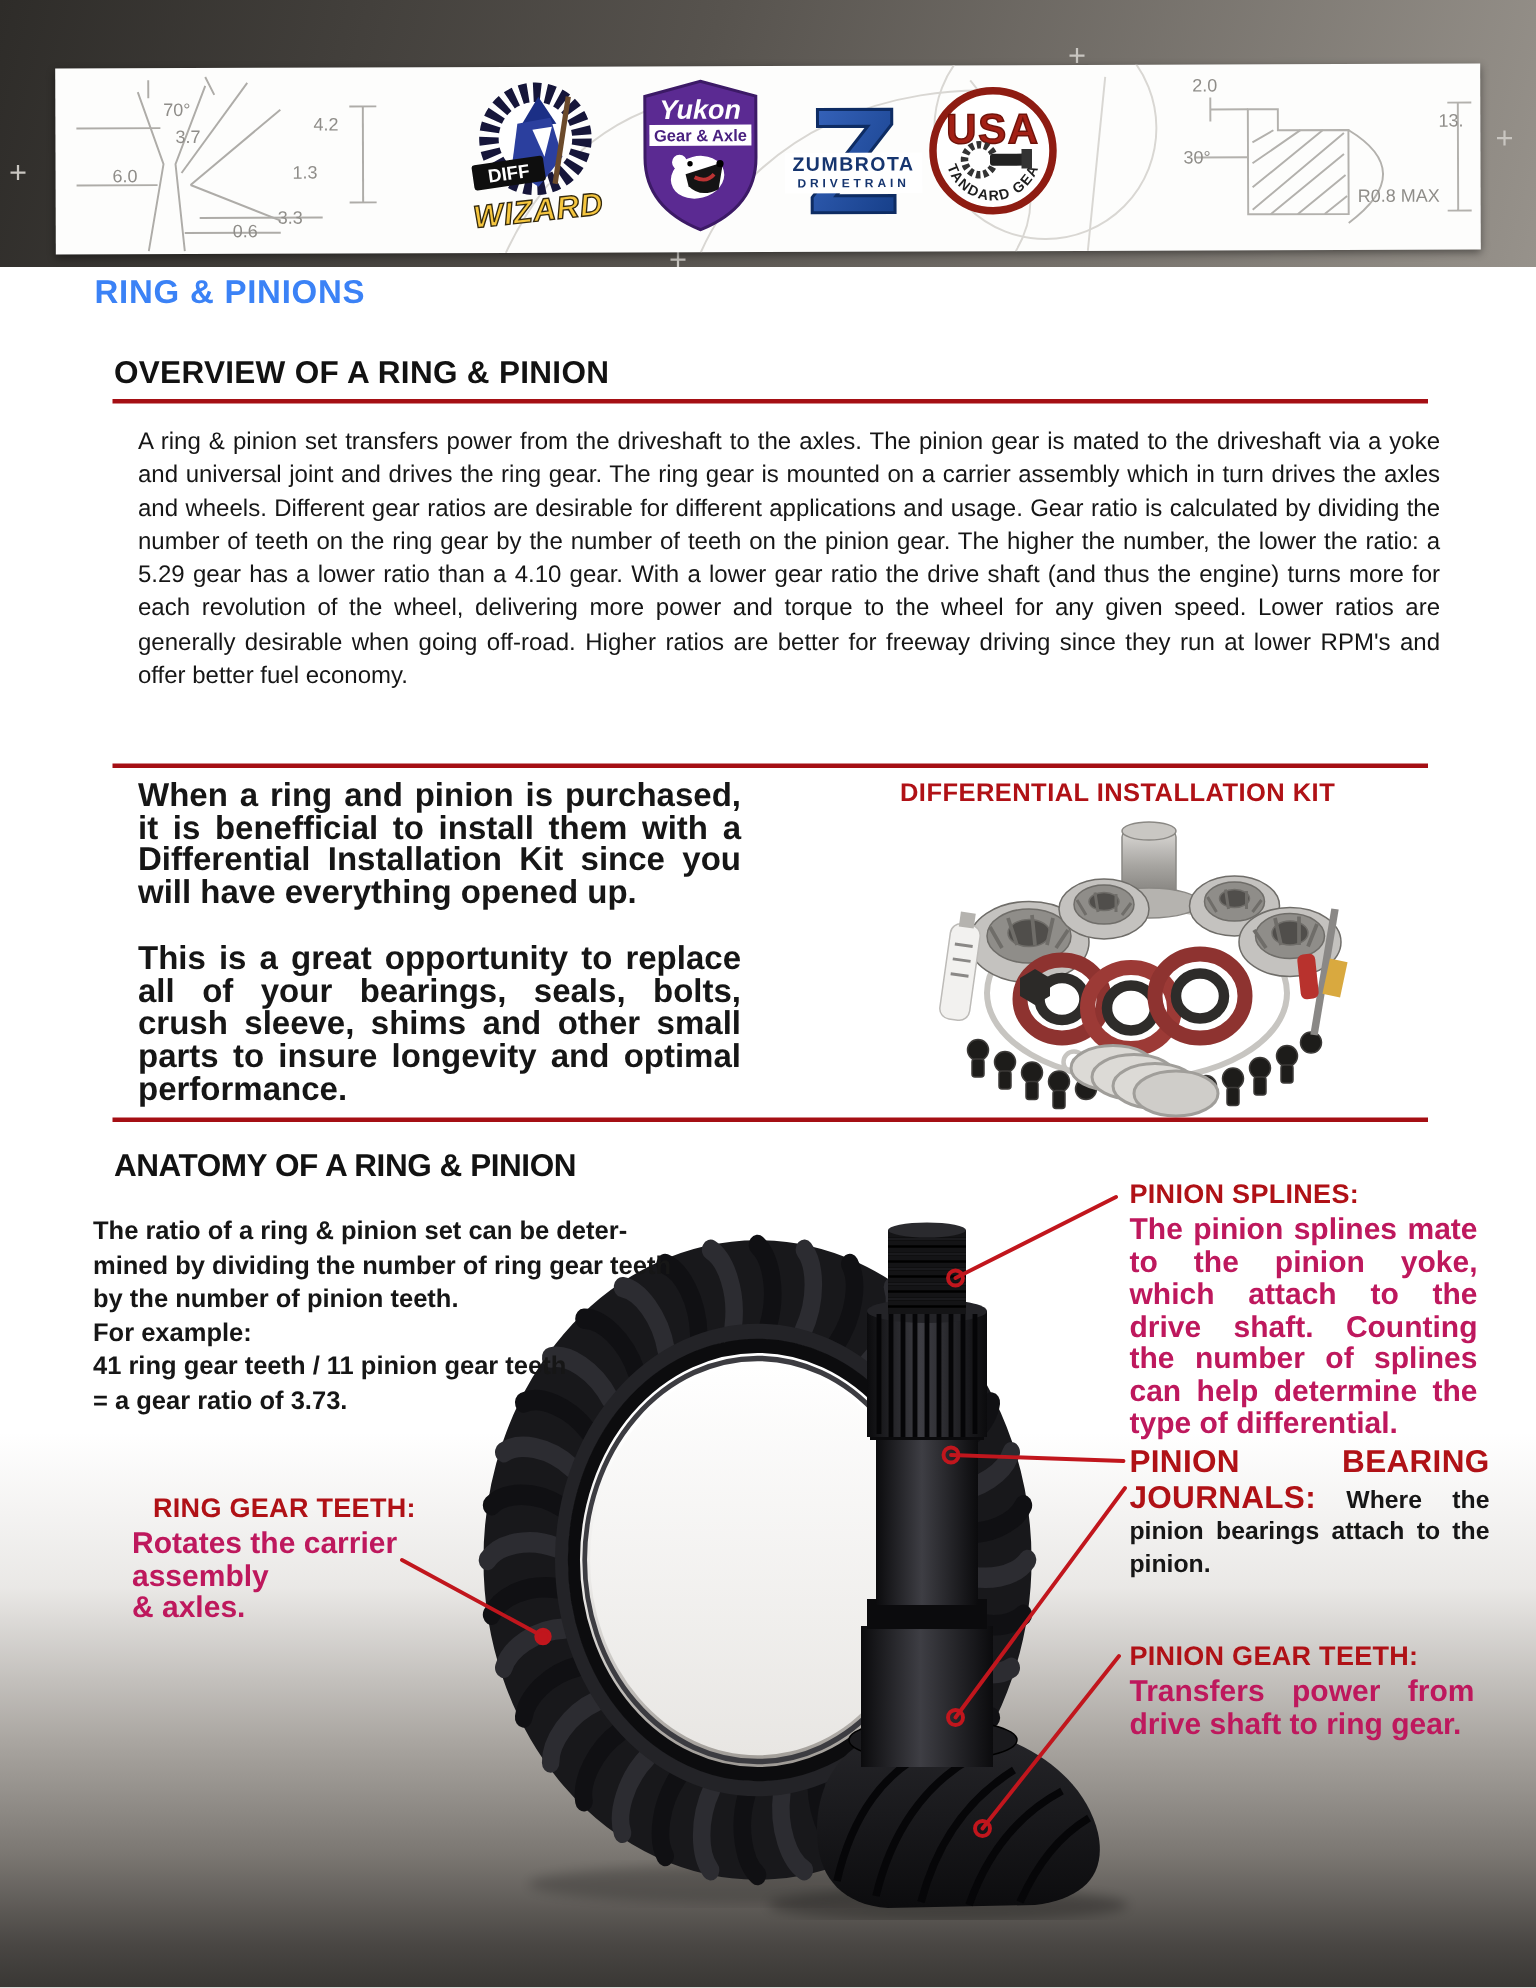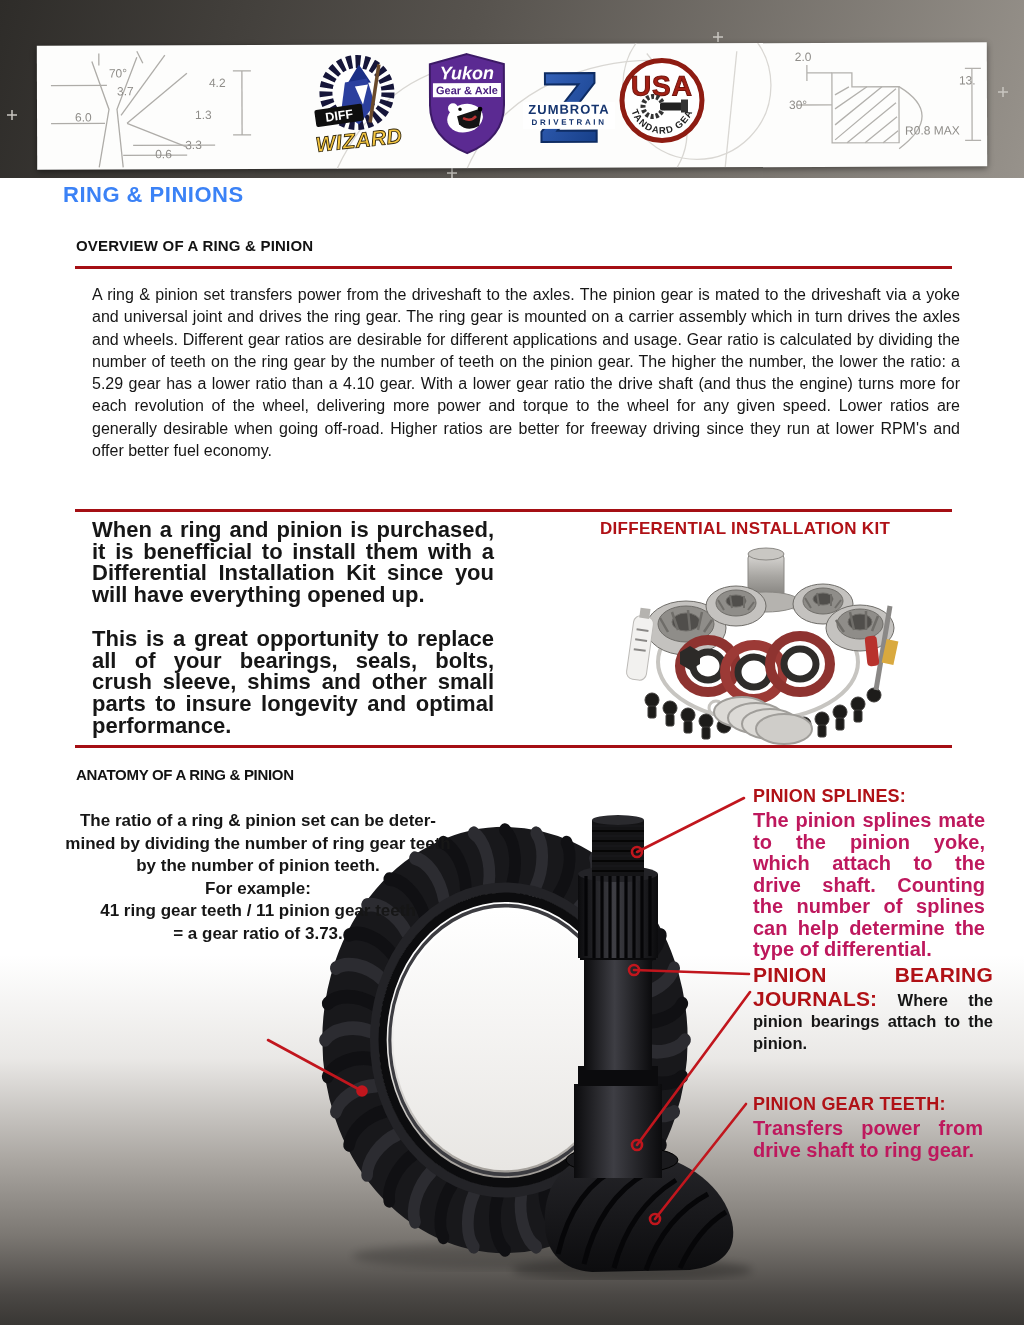--- a/index.html
+++ b/index.html
@@ -8,29 +8,29 @@
   
   .top-band{position:absolute;left:0;top:0;width:1024px;height:178px;
             background:linear-gradient(105deg,#2e2c29 0%,#57534e 45%,#97928b 100%);z-index:2;}
   .banner{position:absolute;left:37px;top:44px;width:950px;height:124px;background:#fdfdfc;
           box-shadow:0 2px 6px rgba(0,0,0,.45);transform:rotate(-.2deg);}
   .banner svg{position:absolute;}
   .sketch{left:0;top:0;}
   .logo{top:0;}
   
   .page-title{position:absolute;left:63px;top:182px;font-size:22px;font-weight:bold;letter-spacing:.5px;color:#3b82f6;z-index:3;}
-  .sec-head{position:absolute;font-size:15px;font-weight:bold;letter-spacing:.2px;color:#121212;z-index:3;}
+  .sec-head{position:absolute;font-size:21px;font-weight:bold;letter-spacing:.2px;color:#121212;z-index:3;}
   .rule{position:absolute;left:75px;width:877px;height:3px;background:#a50f14;z-index:3;}
   
   .body-text{position:absolute;text-align:justify;z-index:3;}
   .overview-body{left:92px;top:284px;width:868px;font-size:16px;line-height:22.3px;font-weight:400;}
   .kit-para{left:92px;width:402px;font-size:22px;line-height:21.7px;font-weight:700;}
   .kit-label{position:absolute;left:600px;top:519px;width:310px;text-align:left;font-size:17px;
              font-weight:bold;color:#b01116;letter-spacing:.3px;z-index:3;}
-  .anatomy-intro{left:62px;top:810px;width:392px;font-size:17px;line-height:22.5px;font-weight:700;white-space:pre-line;text-align:center;}
+  .anatomy-intro{left:62px;top:810px;width:392px;font-size:17px;line-height:22.5px;font-weight:700;white-space:pre-line;text-align:left;}
   
   .callout{position:absolute;z-index:4;font-weight:700;}
   .callout .c-label{color:#b01116;font-size:18px;font-weight:bold;letter-spacing:.2px;}
   .callout .c-body{color:#be185d;font-size:20px;line-height:21.5px;text-align:justify;margin-top:3px;}
   .co-splines{left:753px;top:786px;width:232px;}
   .co-journals{left:753px;top:964px;width:240px;font-size:16.5px;line-height:21.5px;text-align:justify;}
   .co-journals .c-label{font-size:21px;}
   .co-gearteeth{left:753px;top:1094px;width:230px;}
   .co-ringgear{left:88px;top:995px;width:250px;}
   .co-ringgear .c-body{text-align:left;white-space:pre-line;}
@@ -402,14 +402,19 @@
   <div class="callout co-journals">
     <span class="c-label">PINION BEARING JOURNALS:</span>
     <span>Where the pinion bearings attach to the pinion.</span>
   </div>
 
   <div class="callout co-gearteeth">
     <div class="c-label">PINION GEAR TEETH:</div>
     <div class="c-body">Transfers power from drive shaft to ring gear.</div>
   </div>
 
+  <div class="callout co-ringgear">
+    <div class="c-label" style="margin-left:14px">RING GEAR TEETH:</div>
+    <div class="c-body">Rotates the carrier assembly
+&amp; axles.</div>
+  </div>
 
 </div>
 
 </body></html>

